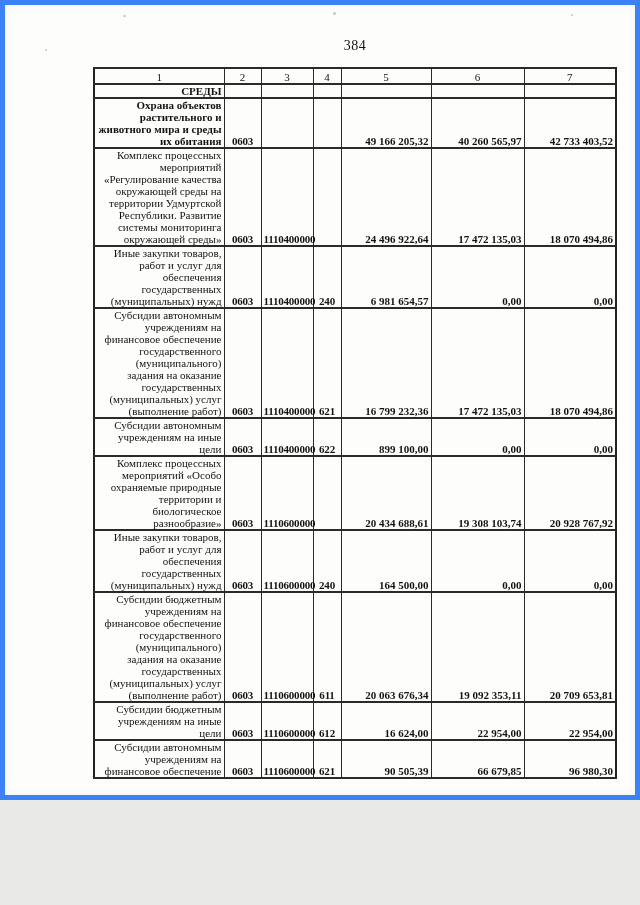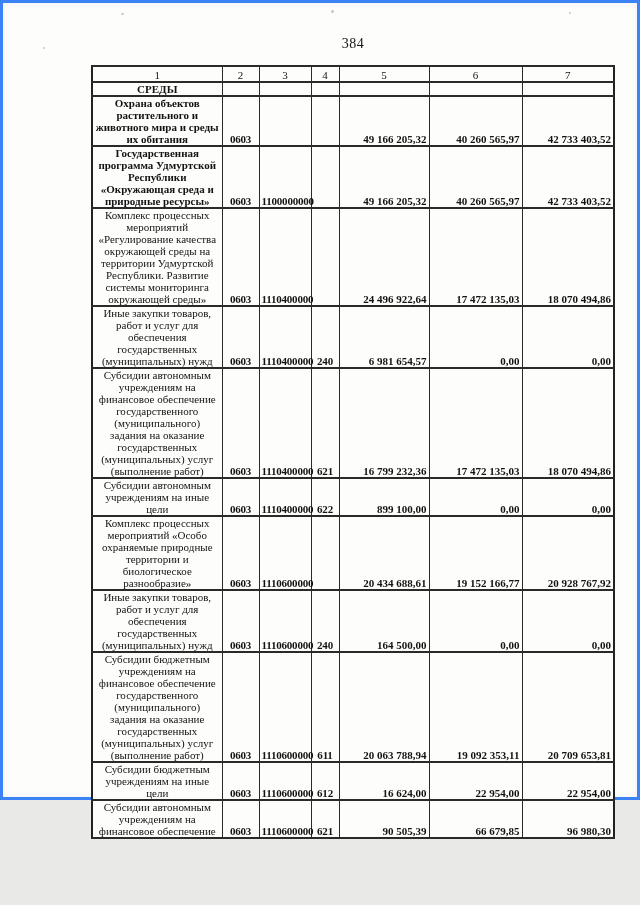--- a/index.html
+++ b/index.html
@@ -7,21 +7,21 @@
     width: 640px; height: 905px;
     background: #e9e9e7;
     font-family: "Liberation Serif", serif;
     overflow: hidden;
   }
   .page {
     position: relative;
     width: 640px; height: 800px;
     background: #fdfdfc;
     box-sizing: border-box;
-    border: 3px solid #3b82f6;
+    border: 5px solid #3b82f6;
     box-shadow: inset 0 0 6px rgba(0,0,0,0.06);
     color: #161616;
   }
   .page-number {
     position: absolute;
     top: 33px; left: 88px; width: 524px;
     text-align: center;
     font-size: 14px;
     letter-spacing: 0.5px;
     color: #141414;
@@ -56,21 +56,21 @@
   thead td {
     text-align: center;
     vertical-align: middle;
     height: 14px;
     font-size: 11px;
     line-height: 13px;
     padding: 0;
   }
   td.lbl {
     white-space: pre-line;
-    text-align: center;
+    text-align: right;
     padding-left: 3px;
     padding-right: 1px;
   }
   tr.bold td.lbl { font-weight: bold; }
   td.code {
     text-align: center;
     font-weight: bold;
     font-size: 10.5px;
     letter-spacing: -0.2px;
     padding: 0 1px 1px 1px;
@@ -133,33 +133,20 @@
 растительного и
 животного мира и среды
 их обитания</td>
     <td class="code">0603</td>
     <td class="code"></td>
     <td class="code"></td>
     <td class="amt">49 166 205,32</td>
     <td class="amt">40 260 565,97</td>
     <td class="amt">42 733 403,52</td>
   </tr>
-        <tr class="bold">
-    <td class="lbl">Государственная
-программа Удмуртской
-Республики
-«Окружающая среда и
-природные ресурсы»</td>
-    <td class="code">0603</td>
-    <td class="code">1100000000</td>
-    <td class="code"></td>
-    <td class="amt">49 166 205,32</td>
-    <td class="amt">40 260 565,97</td>
-    <td class="amt">42 733 403,52</td>
-  </tr>
         <tr>
     <td class="lbl">Комплекс процессных
 мероприятий
 «Регулирование качества
 окружающей среды на
 территории Удмуртской
 Республики. Развитие
 системы мониторинга
 окружающей среды»</td>
     <td class="code">0603</td>
@@ -214,21 +201,21 @@
     <td class="lbl">Комплекс процессных
 мероприятий «Особо
 охраняемые природные
 территории и
 биологическое
 разнообразие»</td>
     <td class="code">0603</td>
     <td class="code">1110600000</td>
     <td class="code"></td>
     <td class="amt">20 434 688,61</td>
-    <td class="amt">19 152 166,77</td>
+    <td class="amt">19 308 103,74</td>
     <td class="amt">20 928 767,92</td>
   </tr>
         <tr>
     <td class="lbl">Иные закупки товаров,
 работ и услуг для
 обеспечения
 государственных
 (муниципальных) нужд</td>
     <td class="code">0603</td>
     <td class="code">1110600000</td>
@@ -243,21 +230,21 @@
 финансовое обеспечение
 государственного
 (муниципального)
 задания на оказание
 государственных
 (муниципальных) услуг
 (выполнение работ)</td>
     <td class="code">0603</td>
     <td class="code">1110600000</td>
     <td class="code">611</td>
-    <td class="amt">20 063 788,94</td>
+    <td class="amt">20 063 676,34</td>
     <td class="amt">19 092 353,11</td>
     <td class="amt">20 709 653,81</td>
   </tr>
         <tr>
     <td class="lbl">Субсидии бюджетным
 учреждениям на иные
 цели</td>
     <td class="code">0603</td>
     <td class="code">1110600000</td>
     <td class="code">612</td>

